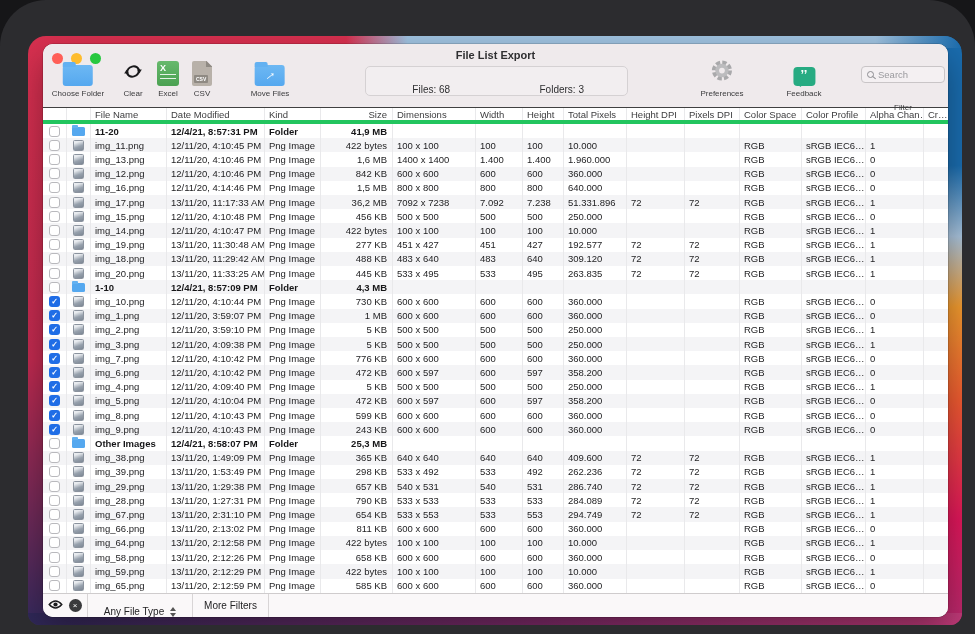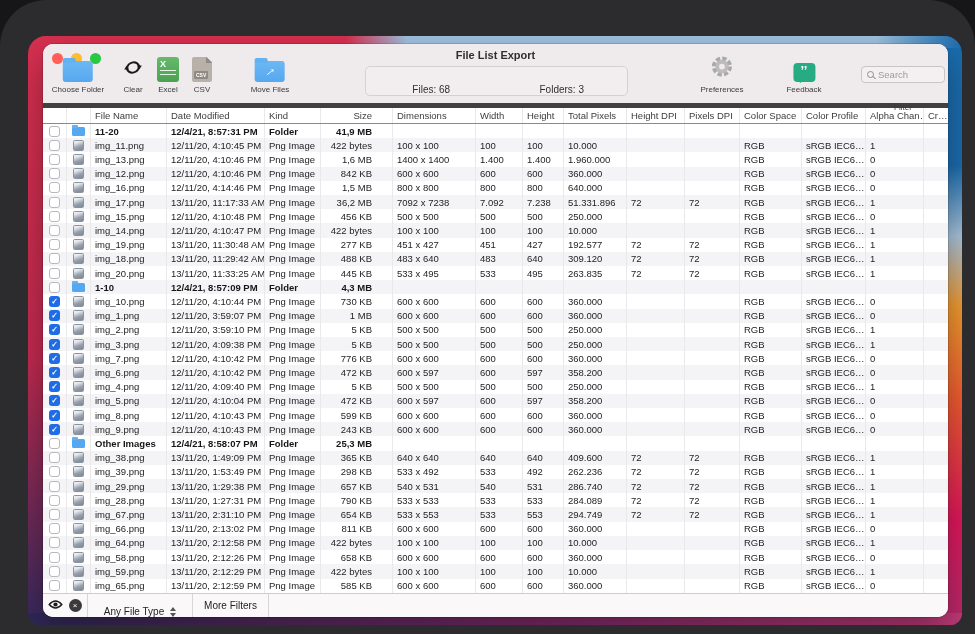--- a/index.html
+++ b/index.html
@@ -21,21 +21,21 @@
   .wp-bottom { position:absolute; bottom:0; left:0; right:0; height:12px;
                background:linear-gradient(90deg, #2f2858 0%, #7e2a68 55%, #c03a78 100%); }
 
   
   .window { position:absolute; left:15px; top:8px; width:905px; height:573px;
             background:#fff; border-radius:10px; overflow:hidden;
             box-shadow:0 0 0 0.5px rgba(0,0,0,.25), 0 14px 34px rgba(0,0,0,.35); }
 
   
   .win-header { position:relative; height:64px; background:var(--titlebar,#efeaec);
-                border-bottom:5px solid #404040; }
+                border-bottom:1px solid #404040; }
   .win-title { position:absolute; top:5px; left:0; right:0; text-align:center;
                font-size:11px; font-weight:bold; color:#2f2f31; }
   .traffic { position:absolute; top:9px; left:9px; display:flex; gap:8px; }
   .light { width:11px; height:11px; border-radius:50%; }
   .light.red{ background:var(--traffic-red,#ff5f57);} .light.yellow{ background:var(--traffic-yellow,#febc2e);} .light.green{ background:var(--traffic-green,#28c840);}
 
   .tb-item { position:absolute; bottom:9px; transform:translateX(-50%);
              display:flex; flex-direction:column; align-items:center; gap:3px; }
   .tb-label { font-size:8px; color:#3a3a3c; white-space:nowrap; }
 
@@ -73,32 +73,32 @@
   .search-wrap { position:absolute; left:818px; top:22px; width:84px;
                  display:flex; flex-direction:column; align-items:center; gap:20px; }
   .search-field { width:84px; height:17px; border:1px solid #c9c5c7; border-radius:4px;
                   background:#f4f0f2; display:flex; align-items:center; gap:4px; padding:0 5px; }
   .mag { width:7px; height:7px; border:1.4px solid #8e8e92; border-radius:50%; position:relative; flex:none; }
   .mag::after { content:""; position:absolute; width:4px; height:1.4px; background:#8e8e92;
                 right:-3px; bottom:-1px; transform:rotate(40deg); }
   .search-ph { font-size:9.5px; color:#9a9a9e; }
 
   
-  .thead { display:flex; height:16px; background:#fff; border-bottom:1px solid #22c55e; }
+  .thead { display:flex; height:16px; background:#fff; border-bottom:4px solid #22c55e; }
   .thead .cell { font-size:9.5px; color:#3c3c3e; display:flex; align-items:center; }
   .tbody { height:469px; overflow:hidden; }
   .row { display:flex; height:14.212px; align-items:center; }
   .tbody .row:nth-child(even) { background:var(--zebra,#f4f4f6); }
   .cell { height:100%; flex:none; display:flex; align-items:center; padding-left:4px;
           border-right:1px solid var(--grid-line,#e9e9eb); overflow:hidden; white-space:nowrap;
           font-size:9.5px; color:#232325; }
   .c-check{width:24px; justify-content:center; padding-left:0;}
   .c-icon{width:24px; justify-content:center; padding-left:0;}
   .c-name{width:76px;} .c-date{width:98px;} .c-kind{width:56px;}
-  .c-size{width:72px; justify-content:flex-end; padding-right:20px;}
+  .c-size{width:72px; justify-content:flex-end; padding-right:5px;}
   .c-dim{width:83px;} .c-w{width:47px;} .c-h{width:41px;} .c-px{width:63px;}
   .c-hdpi{width:58px;} .c-wdpi{width:55px;} .c-cs{width:62px;} .c-cp{width:64px;}
   .c-alpha{width:58px;} .c-cr{flex:1; border-right:none;}
   .folder-row .c-name,.folder-row .c-date,.folder-row .c-kind,.folder-row .c-size
    { font-weight:bold; color:#161618; }
 
   .checkbox { width:11px; height:11px; border-radius:3px; border:1px solid #b9b9bd; background:#fff;
               display:flex; align-items:center; justify-content:center; }
   .checkbox.checked { border:none; background:var(--checkbox-blue,#1f6de6); }
   .checkbox.checked::after { content:"\2713"; color:#fff; font-size:8px; font-weight:bold; }

